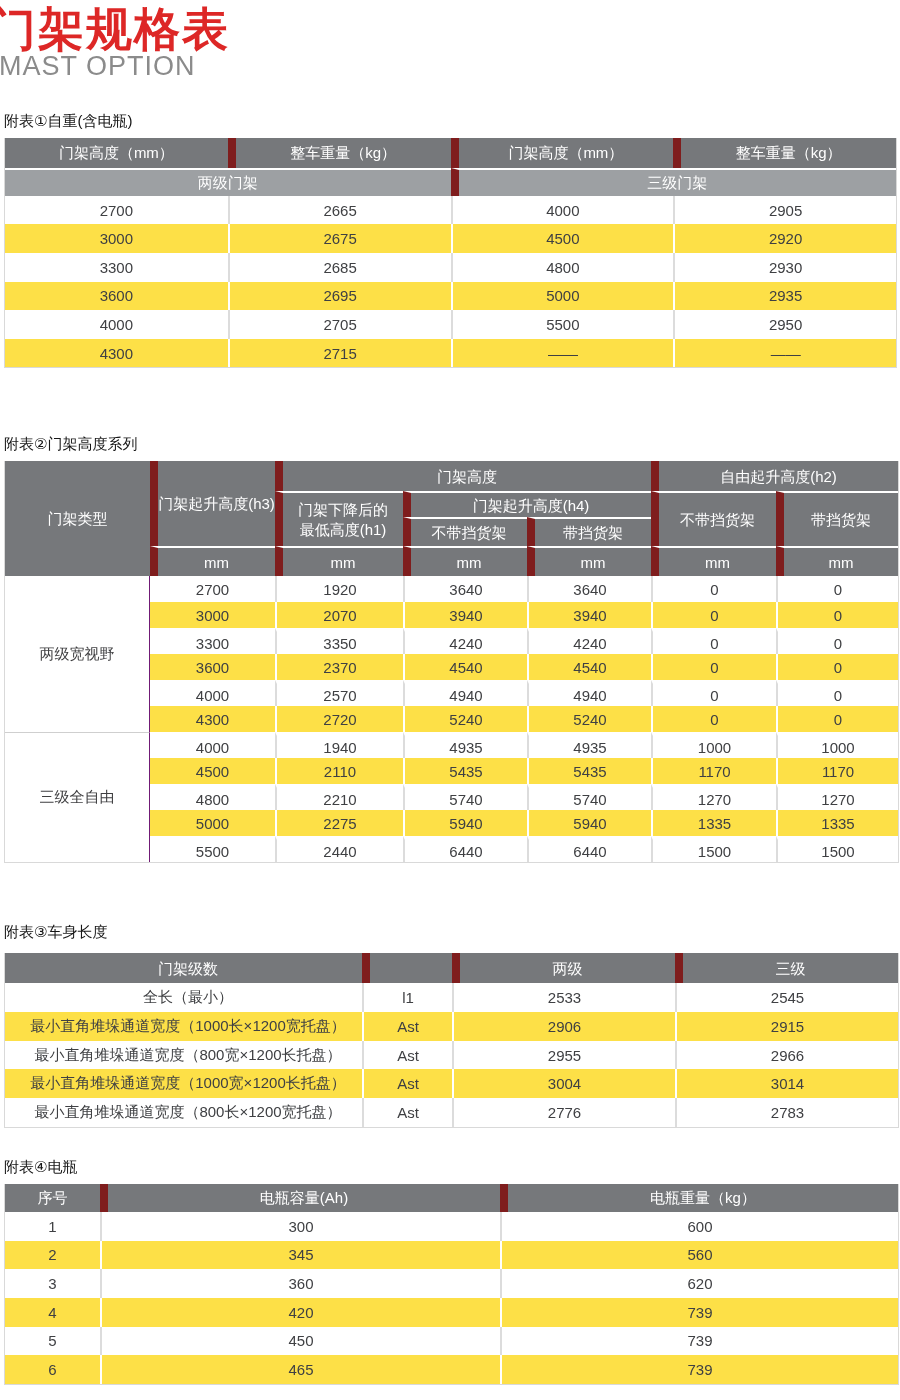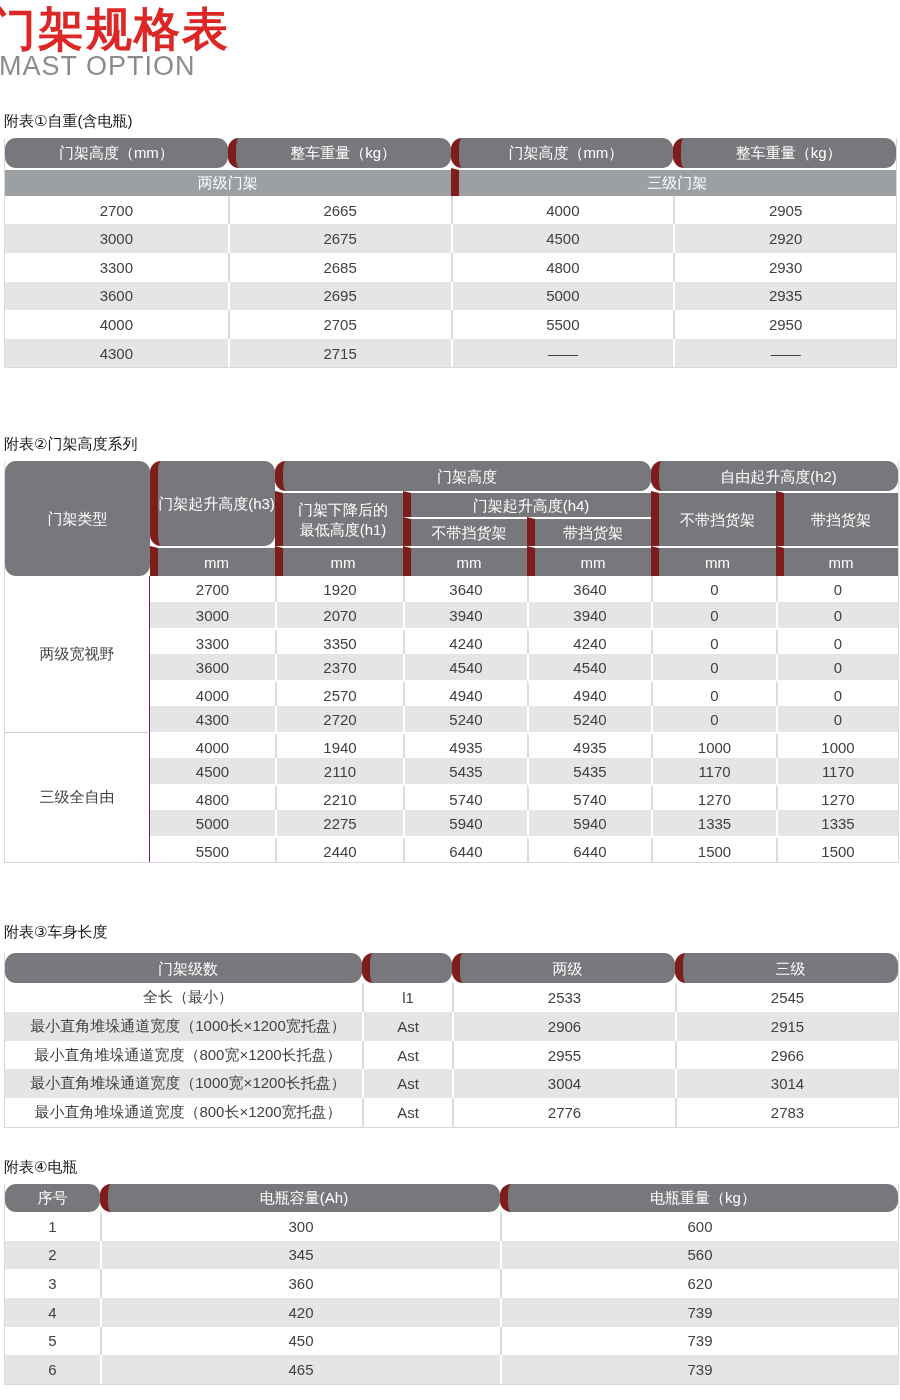--- a/index.html
+++ b/index.html
@@ -34,39 +34,39 @@
     width:893px;table-layout:fixed;
     border-collapse:separate;border-spacing:0;
     border:1px solid #d9d9d9;border-top:none;
   }
   th{
     background:#76787b;color:#fff;font-weight:normal;font-size:15px;
     text-align:center;padding:0;
     border-left:8px solid #7f1d1d;border-top:2px solid #fff;
     line-height:1.3;
   }
-  thead tr:first-child th{border-top:none;border-radius:11px;}
+  thead tr:first-child th{border-top:none;}
   #t1 thead th:first-child,#t3 thead th:first-child,#t4 thead th:first-child,
   #t2 thead tr:first-child th:first-child{border-left:none;}
   th.sub{background:#9da0a3;height:28px;text-align:center;}
   .hrow th{height:30px;}
   #t2 .hA th{height:30px;}
   #t2 .hB th{height:26px;}
   #t2 .hC th{height:29px;}
   #t2 .hU th{height:30px;}
 
   td{
     text-align:center;font-size:15px;color:#3f4043;
     padding:0;height:28.6px;
   }
   #t2 td{height:26px;}
   #t3 td,#t4 td{height:28.7px;}
 
   tr.w td{background:#fff;border-left:2px solid #dcdcdc;}
-  tr.g td{background:#e5e5e5;border-left:2px solid #fff;margin-top:24px;}
+  tr.g td{background:#fde047;border-left:2px solid #fff;margin-top:24px;}
   #t1 tbody td:first-child,#t3 tbody td:first-child,#t4 tbody td:first-child{border-left:none;}
   #t2 tbody td.c0{border-left:none;}
   #t2 tr.gap td{border-top:4px solid #fff;}
   #t2 td.mast{
     background:#fff;border-left:none;border-top:none;
     border-right:1px solid #701a75;
     color:#3e3e40;vertical-align:middle;
   }
   #t2 td.mast.sep{border-top:1px solid #cfcfcf;}
 

